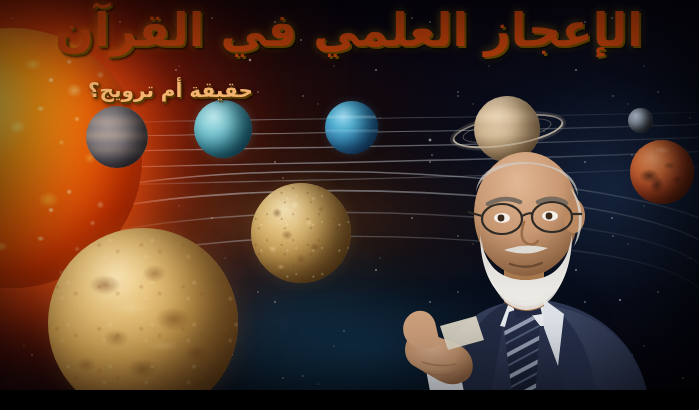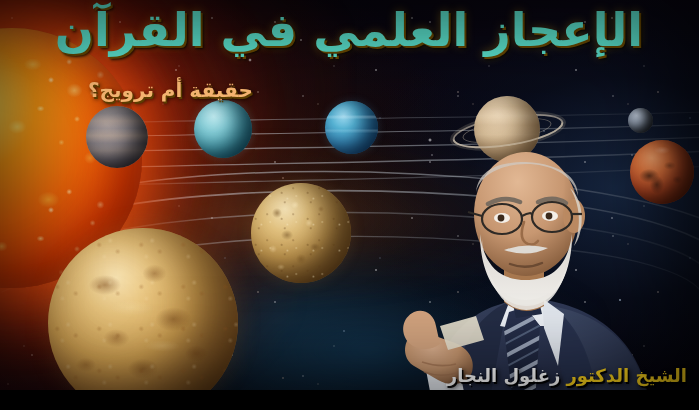--- a/index.html
+++ b/index.html
@@ -279,21 +279,21 @@
   
   .person{position:absolute;left:392px;top:130px;width:300px;height:280px;}
   .person svg{display:block;}
 
   
   .title{
     position:absolute;right:56px;top:6px;
     font-family:"DejaVu Sans","Liberation Sans",sans-serif;
     direction:rtl;
     font-size:46px;line-height:1.08;font-weight:700;
-    color:#5eead4;
+    color:#c2410c;
     letter-spacing:1px;
     text-shadow:
       2px 2px 0 #6b4a00,
       3px 3px 3px rgba(0,0,0,.85),
       0 0 10px rgba(255,196,20,.35);
     white-space:nowrap;
   }
   .subtitle{
     position:absolute;left:88px;top:78px;
     direction:rtl;
@@ -518,19 +518,16 @@
 
         <path d="M 48 196 L 84 186 L 92 210 L 56 220 Z" fill="#e8e2cf" opacity=".92"></path>
       </g>
     </svg>
   </div>
 
   <div class="title">الإعجاز العلمي في القرآن</div>
 
   <div class="subtitle">حقيقة أم ترويج؟</div>
 
-  <div class="credit">
-    <span class="hon">الشيخ الدكتور</span><span class="nam">زغلول النجار</span>
-  </div>
 
   <div class="vignette"></div>
   <div class="bottom-bar"></div>
 </div>
 
 </body></html>

